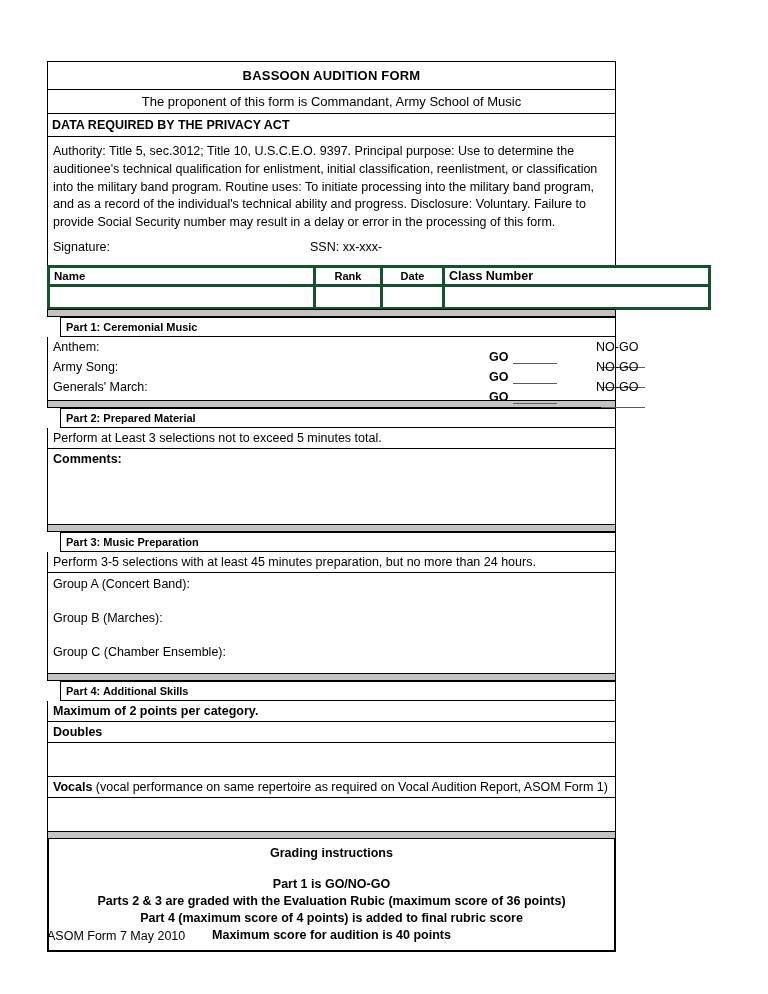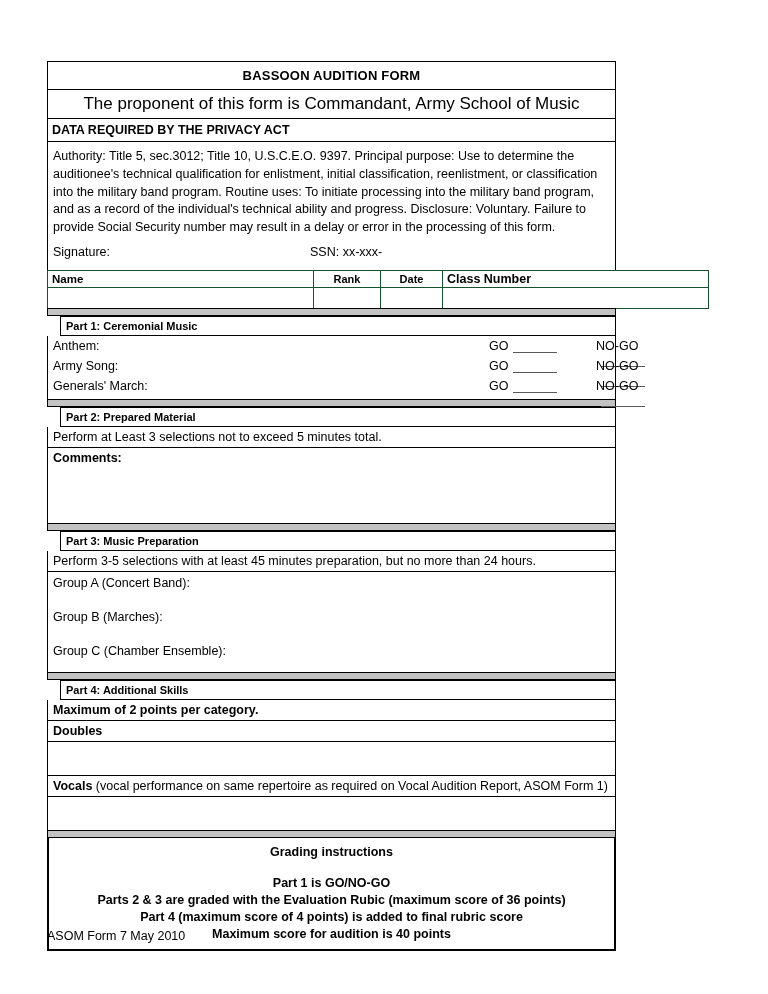--- a/index.html
+++ b/index.html
@@ -42,21 +42,21 @@
   }
 
   .h-title {
     font-size: 13px;
     font-weight: bold;
     text-align: center;
     padding: 6px 4px 6px 4px;
     letter-spacing: 0.2px;
   }
   .h-sub {
-    font-size: 17px;
+    font-size: 13px;
     text-align: center;
     padding: 4px 4px 4px 4px;
   }
   .h-privacy {
     font-size: 12.5px;
     font-weight: bold;
     text-align: left;
     padding: 4px 4px 4px 4px;
   }
 
@@ -73,21 +73,21 @@
     position: relative;
     height: 22px;
   }
   .sig-row .ssn {
     position: absolute;
     left: 262px;
     top: 6px;
   }
 
   
-  .nrd th, .nrd td { border: 1px solid #14532d; padding: 0; }
+  .nrd th, .nrd td { border: 3px solid #14532d; padding: 0; }
   .lbl-sm {
     font-size: 11px;
     font-weight: bold;
     text-align: center;
     padding: 2px 3px;
   }
   .lbl-nm {
     font-size: 11.5px;
     font-weight: bold;
     padding: 2px 4px;
@@ -134,21 +134,21 @@
     border-top: 0;
     box-sizing: border-box;
     padding: 1px 0 2px 0;
   }
   .gng-line {
     position: relative;
     height: 20px;
     font-size: 12.5px;
   }
   .gng-label { position: absolute; left: 5px; top: 2px; }
-  .gng-go    { position: absolute; left: 441px; top: 2px; }
+  .gng-go    { position: absolute; left: 441px; top: 12px; font-weight: bold; }
   .gng-nogo  { position: absolute; left: 548px; top: 2px; }
   .uline {
     display: inline-block;
     width: 44px;
     border-bottom: 1px solid #5a5a5a;
     margin-left: 5px;
     height: 13px;
     vertical-align: bottom;
   }
 

